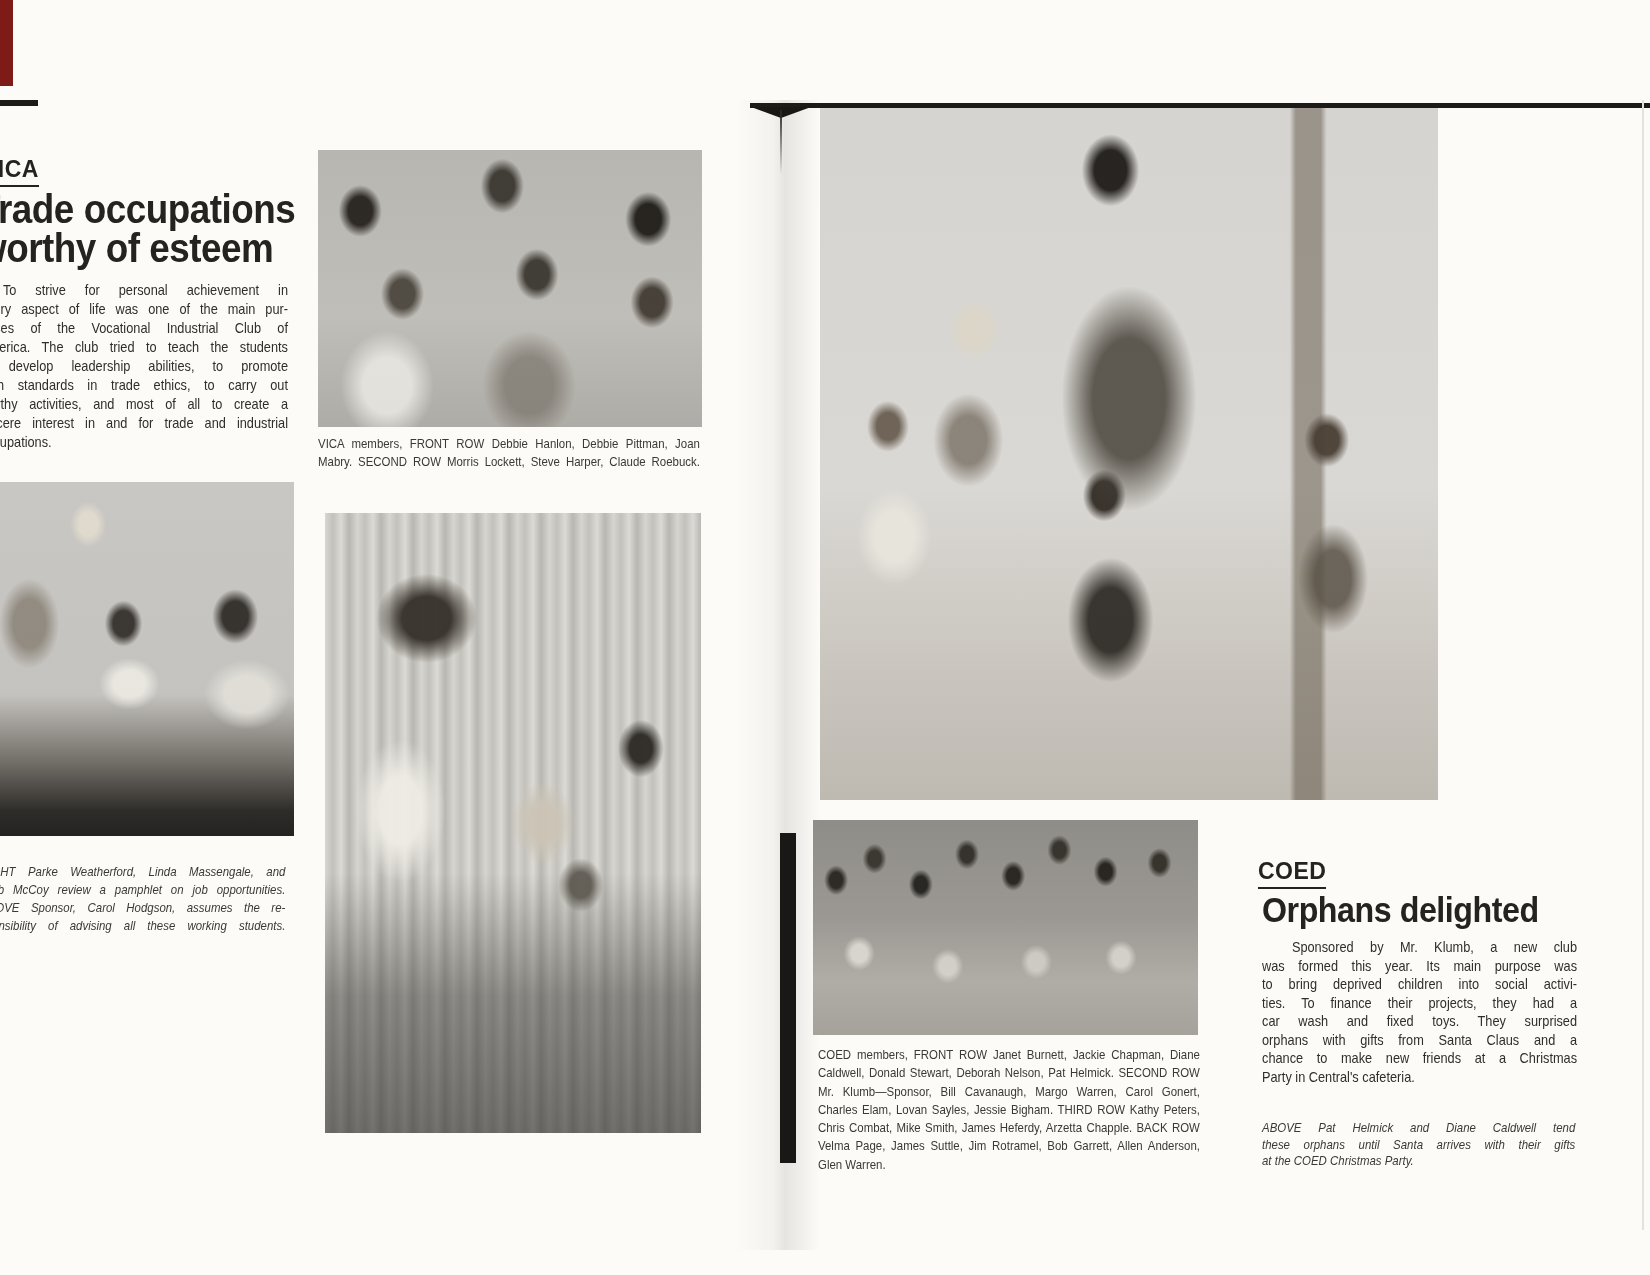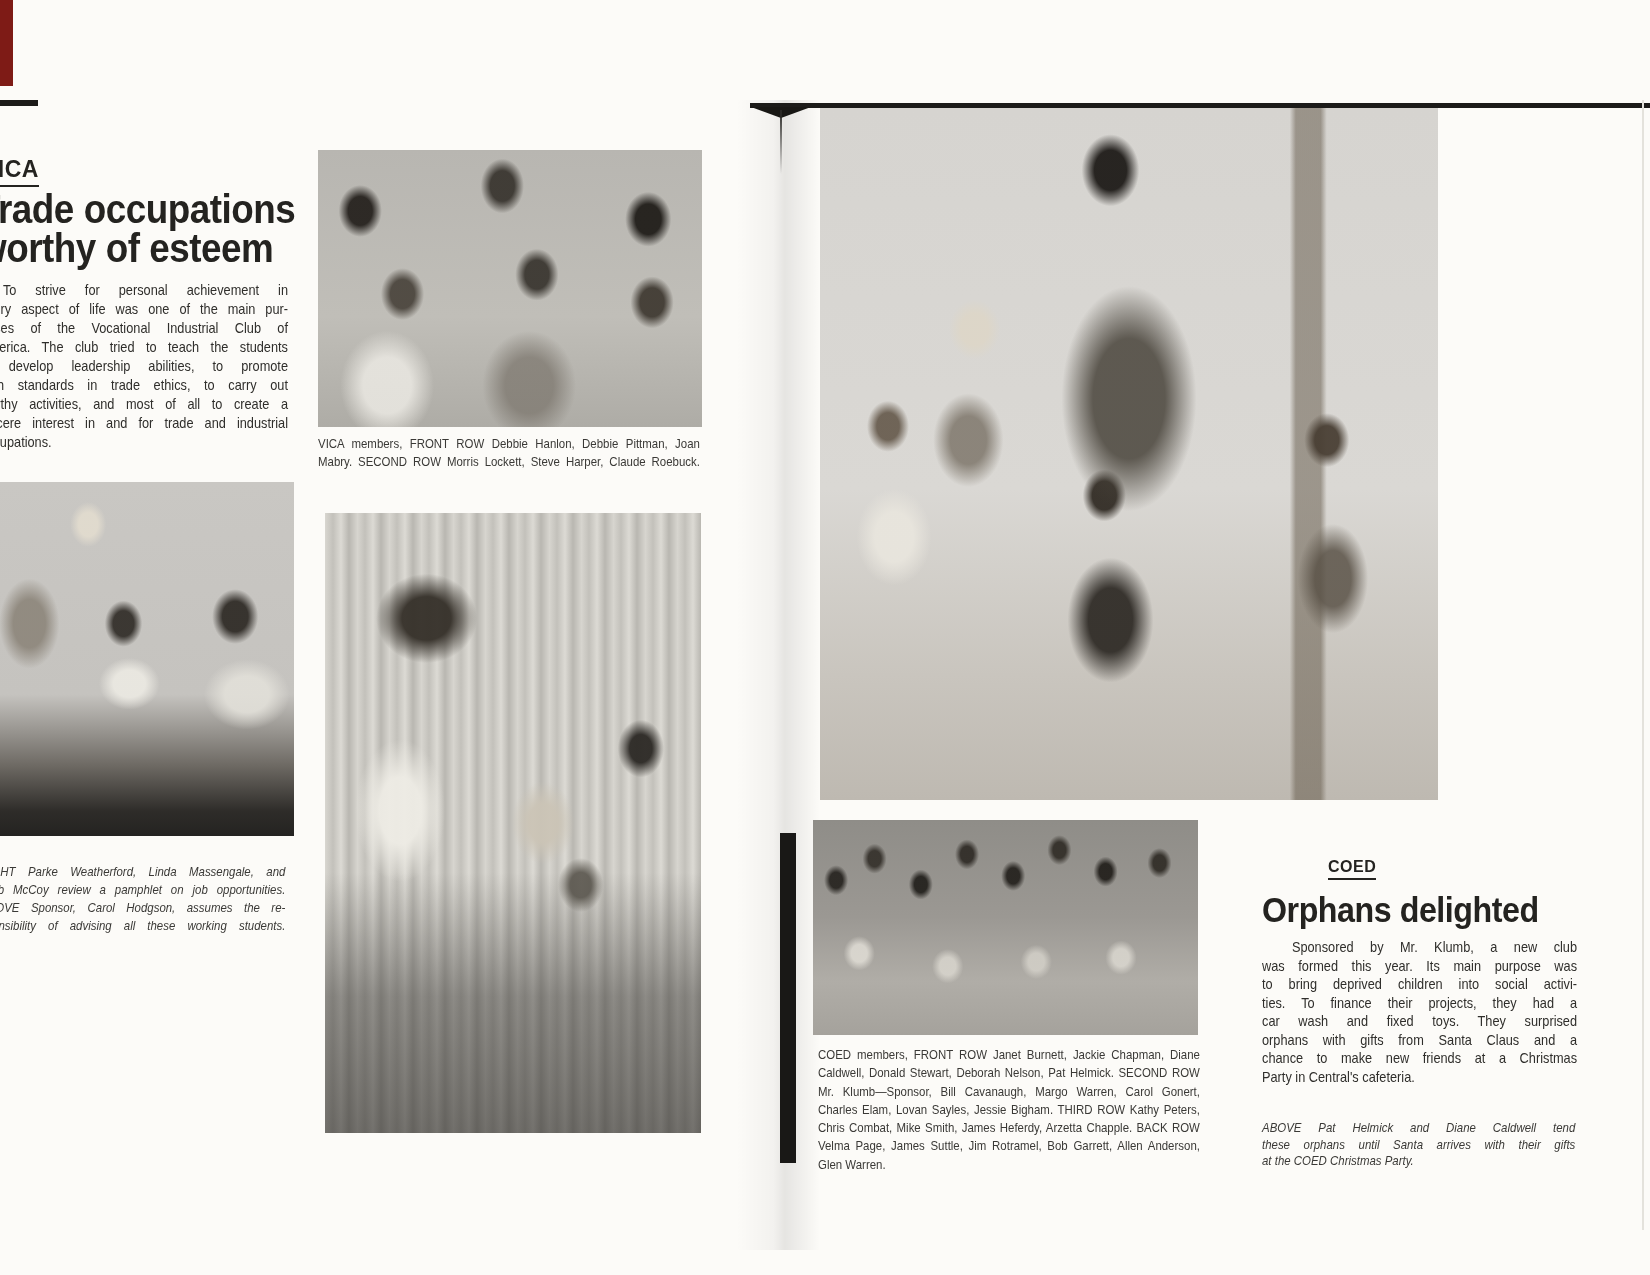--- a/index.html
+++ b/index.html
@@ -160,21 +160,21 @@
   <div class="txt caption scale" style="left:818px;top:1046px;width:434px;font-size:13px;line-height:18.3px;">
       <div class="line">COED members, FRONT ROW Janet Burnett, Jackie Chapman, Diane</div>
       <div class="line">Caldwell, Donald Stewart, Deborah Nelson, Pat Helmick. SECOND ROW</div>
       <div class="line">Mr. Klumb—Sponsor, Bill Cavanaugh, Margo Warren, Carol Gonert,</div>
       <div class="line">Charles Elam, Lovan Sayles, Jessie Bigham. THIRD ROW Kathy Peters,</div>
       <div class="line">Chris Combat, Mike Smith, James Heferdy, Arzetta Chapple. BACK ROW</div>
       <div class="line">Velma Page, James Suttle, Jim Rotramel, Bob Garrett, Allen Anderson,</div>
       <div class="line line-left">Glen Warren.</div>
     </div>
 
-  <div class="txt" style="left:1328px;top:858px;font-size:16px;">
+  <div class="txt" style="left:1258px;top:858px;font-size:23px;">
     <span class="tag">COED</span>
   </div>
 
   <div class="txt headline scale92" style="left:1262px;top:890px;font-size:35px;width:330px;">Orphans delighted</div>
 
   <div class="txt scale" style="left:1262px;top:938px;width:358px;font-size:14.5px;line-height:18.5px;">
       <div class="line" style="text-indent: 34px;">Sponsored by Mr. Klumb, a new club</div>
       <div class="line">was formed this year. Its main purpose was</div>
       <div class="line">to bring deprived children into social activi-</div>
       <div class="line">ties. To finance their projects, they had a</div>

